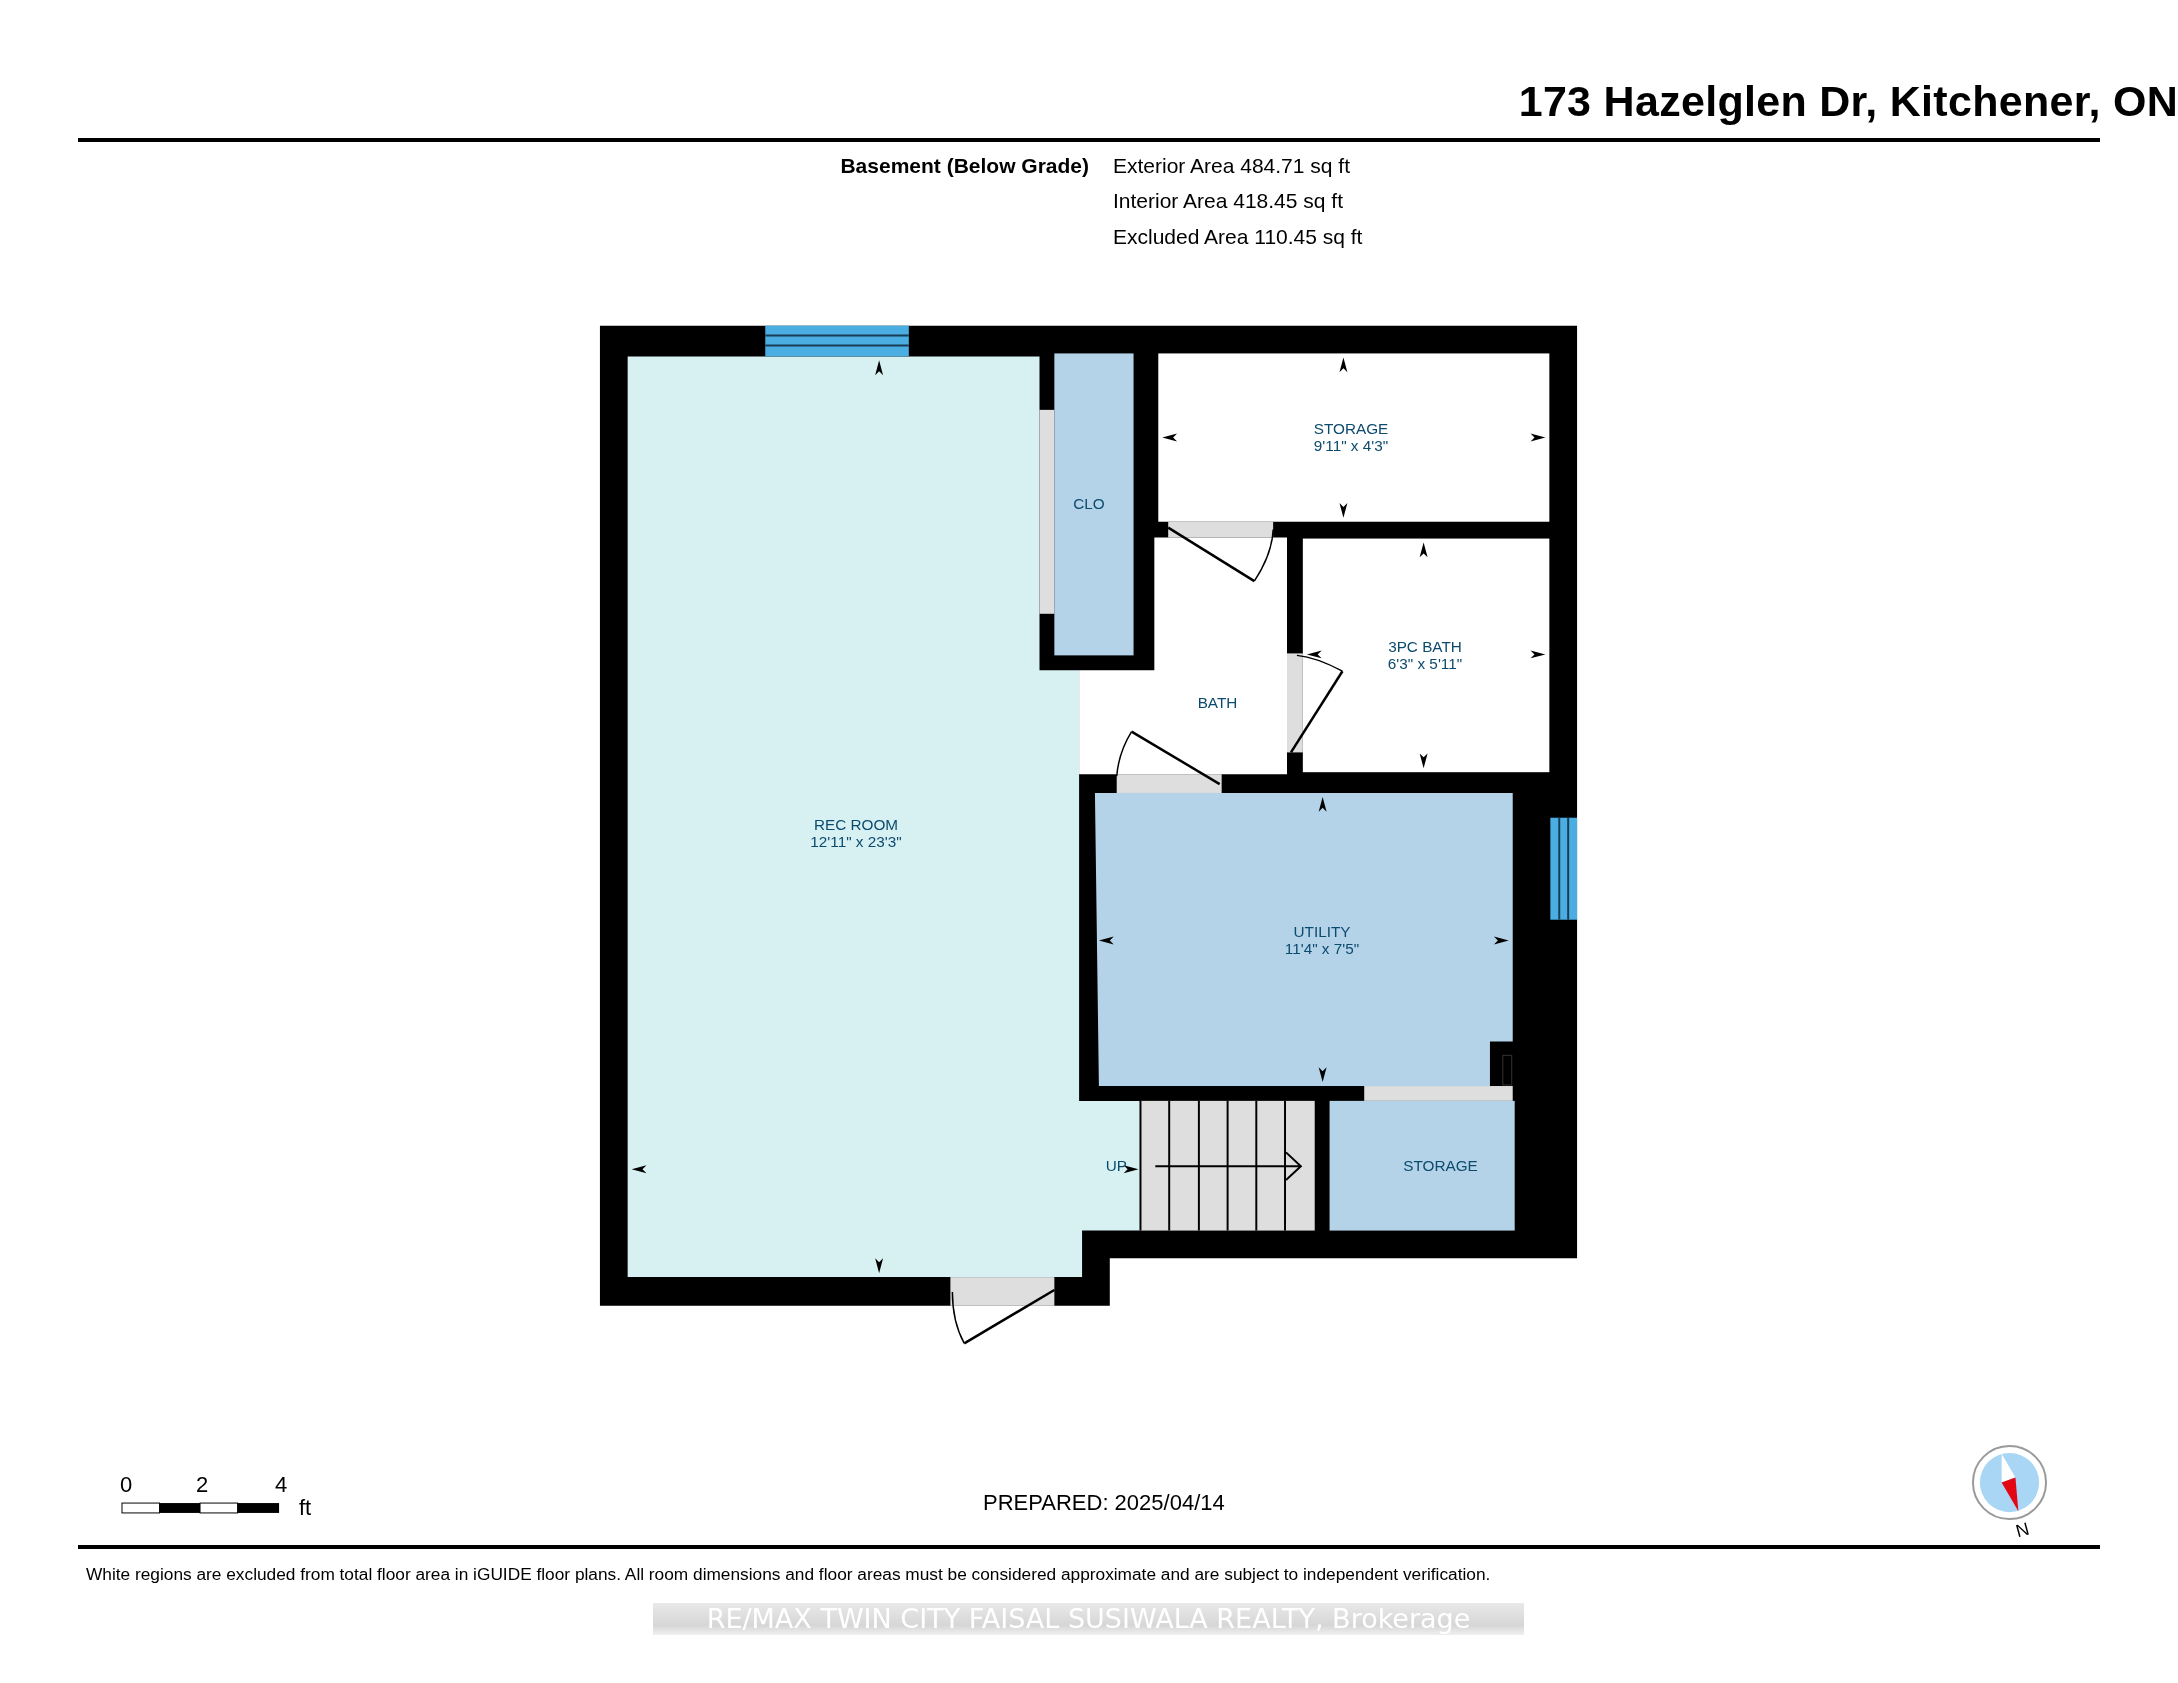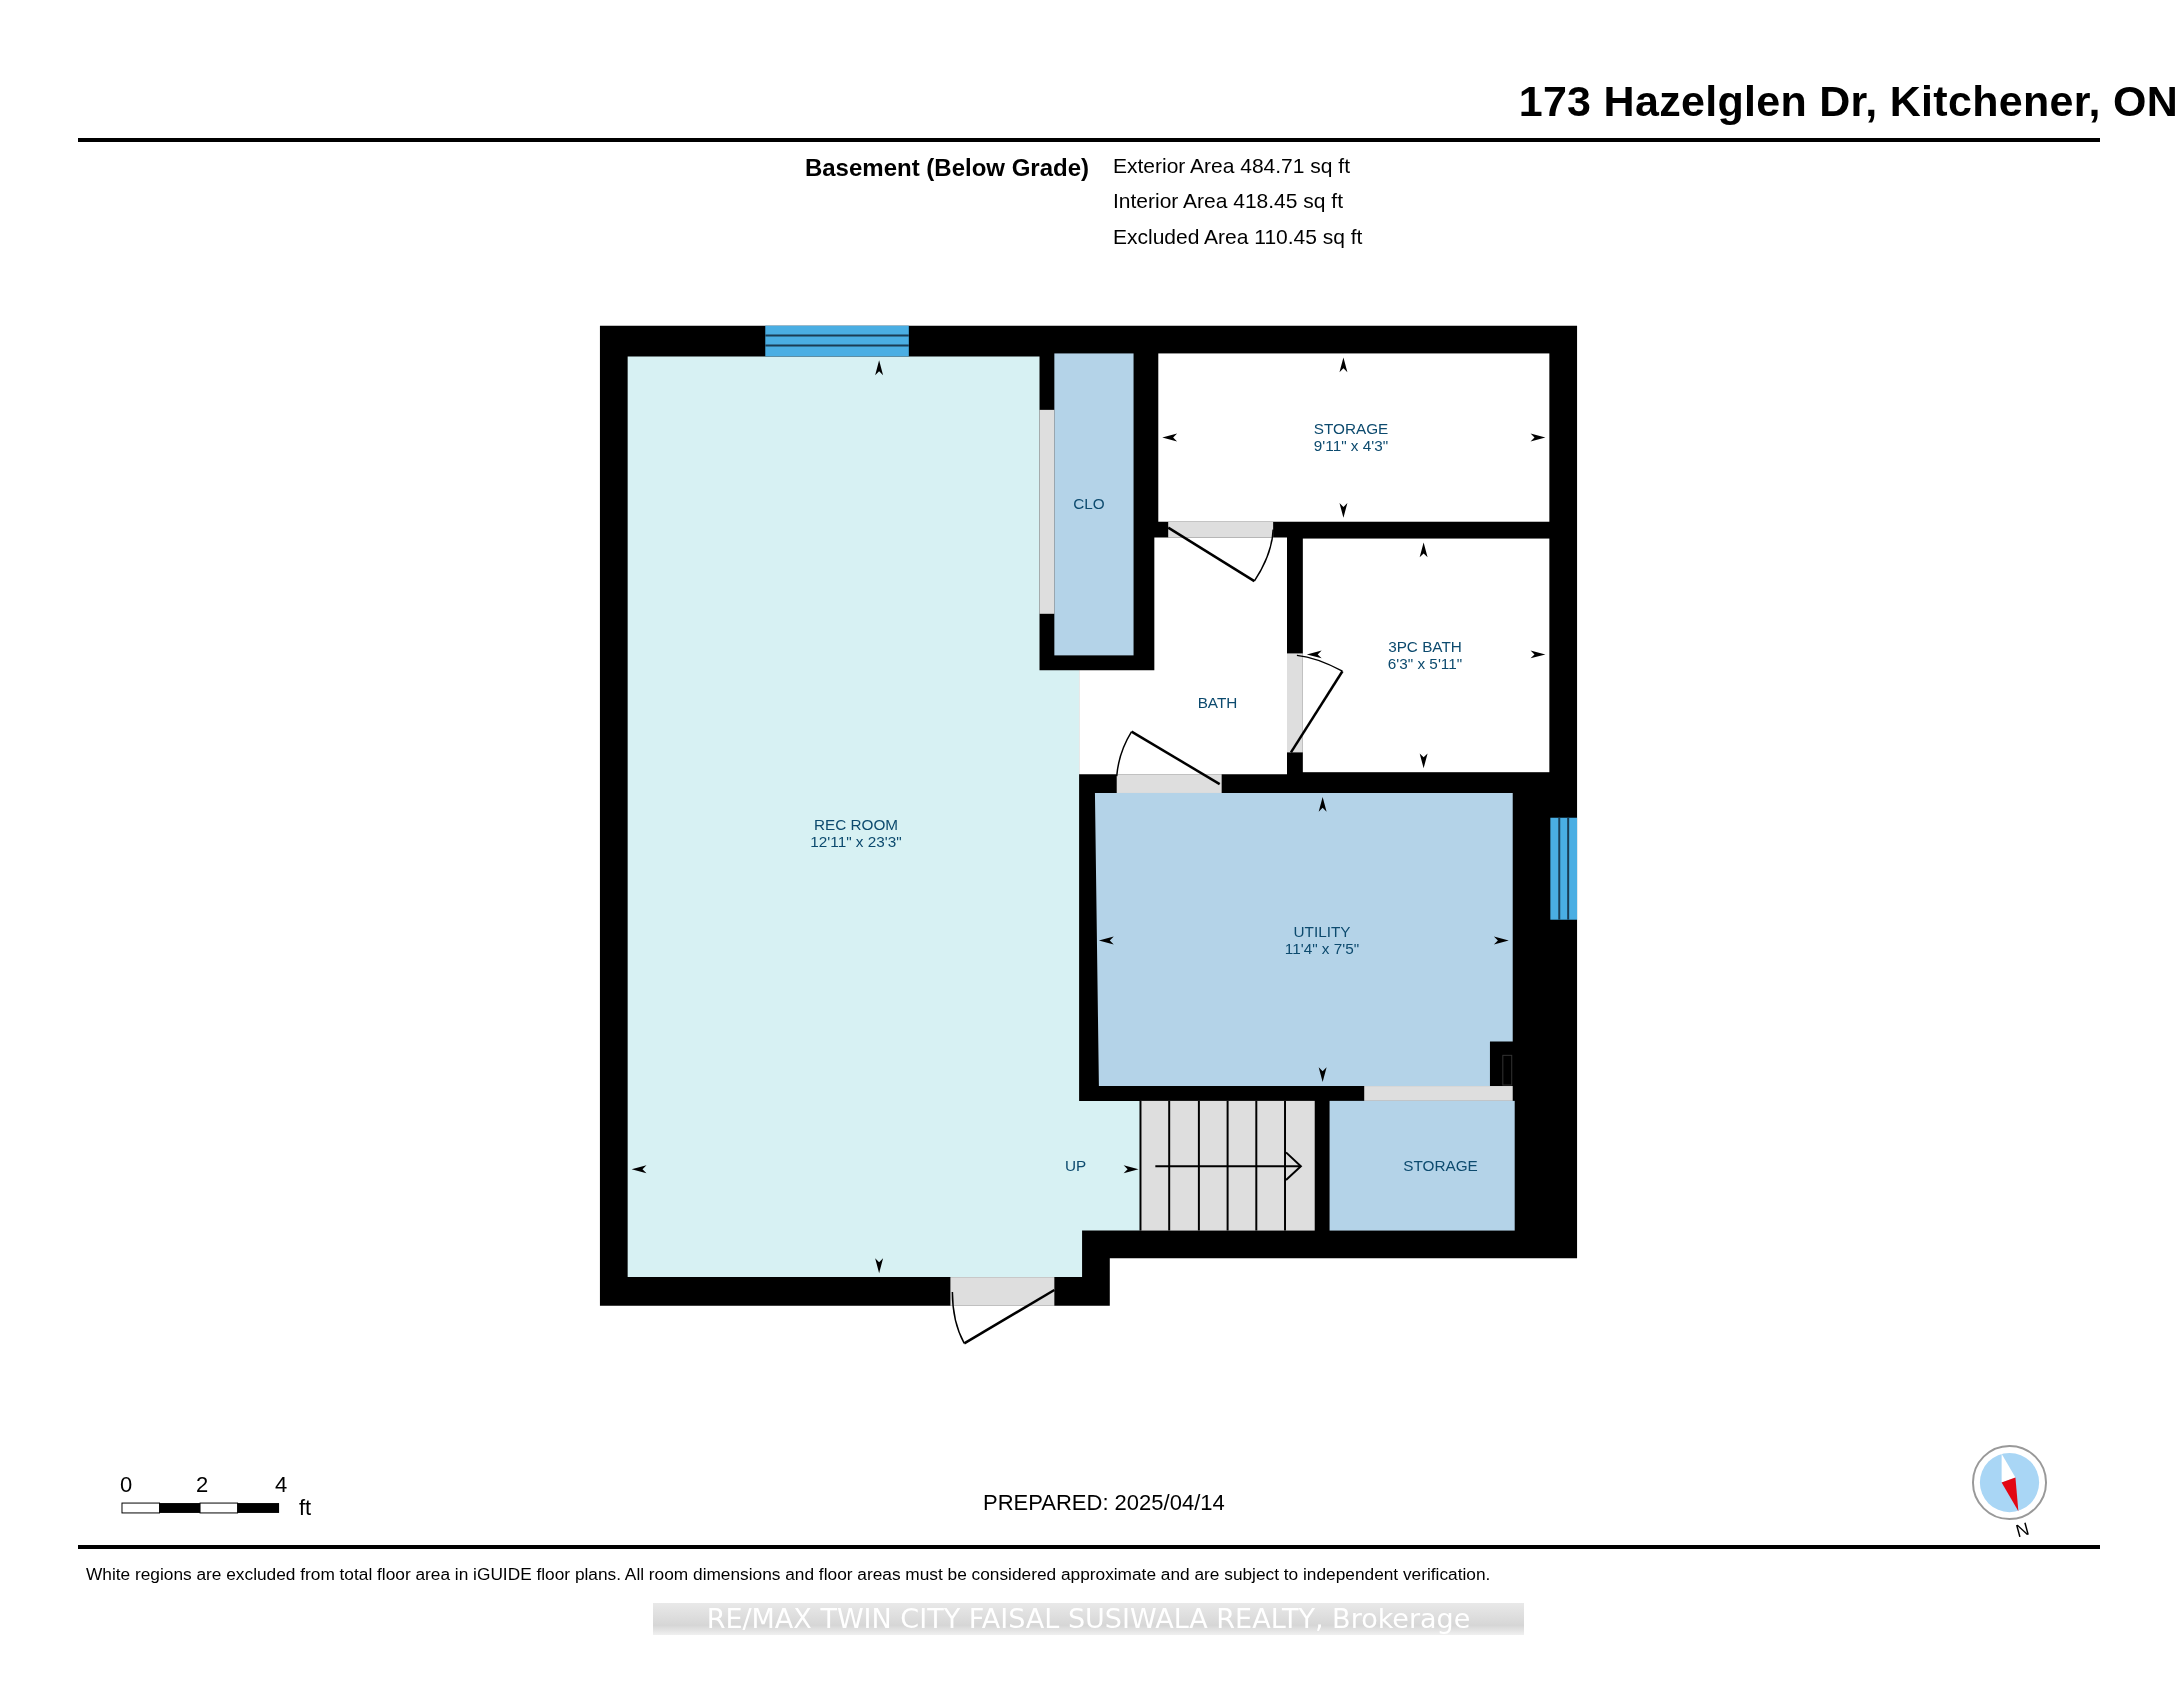--- a/index.html
+++ b/index.html
@@ -1,20 +1,20 @@
 <!DOCTYPE html>
 <html><head>
 <meta charset="utf-8">
 <style>
   html,body{margin:0;padding:0;background:#fff;}
   body{width:2178px;height:1683px;position:relative;overflow:hidden;font-family:"Liberation Sans",sans-serif;color:#000;}
   .abs{position:absolute;}
   .title{left:0;width:2178px;top:77px;text-align:right;font-weight:bold;font-size:43px;letter-spacing:0.3px;}
   .rule{left:78px;width:2022px;height:4px;background:#000;}
-  .floor-label{font-weight:bold;font-size:24px;right:1089px;top:154px;text-align:right;}
+  .floor-label{font-weight:bold;font-size:21px;right:1089px;top:154px;text-align:right;}
   .area-line{left:1113px;font-size:21px;}
   .plan{left:0;top:0;width:2178px;height:1683px;}
   .room-label{font-size:15.3px;text-align:center;line-height:17px;color:#0c4a6e;}
   .scale-num{font-size:22px;top:1472px;}
   .prepared{left:983px;top:1490px;font-size:22px;}
   .disclaimer{left:86px;top:1564px;font-size:17.3px;}
   .watermark{left:653px;top:1603px;width:871px;height:32px;background:linear-gradient(to bottom,#e9e9e9,#d6d6d6 70%,#f0f0f0);color:#fff;font-family:"DejaVu Sans",sans-serif;font-size:27px;line-height:32px;text-align:center;white-space:nowrap;overflow:hidden;}
 </style>
 </head>
 <body>
@@ -119,21 +119,21 @@
 <div class="abs room-label" style="left:1341px;top:638px;width:168px;">
   <div>3PC BATH</div>
   <div>6'3" x 5'11"</div>
 </div>
 <div class="abs room-label" style="left:1168px;top:694px;width:99px;">BATH</div>
 <div class="abs room-label" style="left:1238px;top:923px;width:168px;">
   <div>UTILITY</div>
   <div>11'4" x 7'5"</div>
 </div>
 <div class="abs room-label" style="left:1366px;top:1157px;width:149px;">STORAGE</div>
-<div class="abs room-label" style="left:1065px;top:1157px;width:30px;text-align:left;">UP</div>
+<div class="abs room-label" style="left:1097px;top:1157px;width:30px;text-align:right;">UP</div>
 
 <div class="abs scale-num" style="left:120px;">0</div>
 <div class="abs scale-num" style="left:196px;">2</div>
 <div class="abs scale-num" style="left:275px;">4</div>
 <svg class="abs" style="left:121px;top:1501px;" width="164" height="14" viewBox="0 0 166 14">
   <rect x="1" y="2" width="38" height="10" fill="#fff" stroke="#000" stroke-width="1"></rect>
   <rect x="39" y="2" width="41" height="10" fill="#000"></rect>
   <rect x="80" y="2" width="38" height="10" fill="#fff" stroke="#000" stroke-width="1"></rect>
   <rect x="118" y="2" width="42" height="10" fill="#000"></rect>
 </svg>

